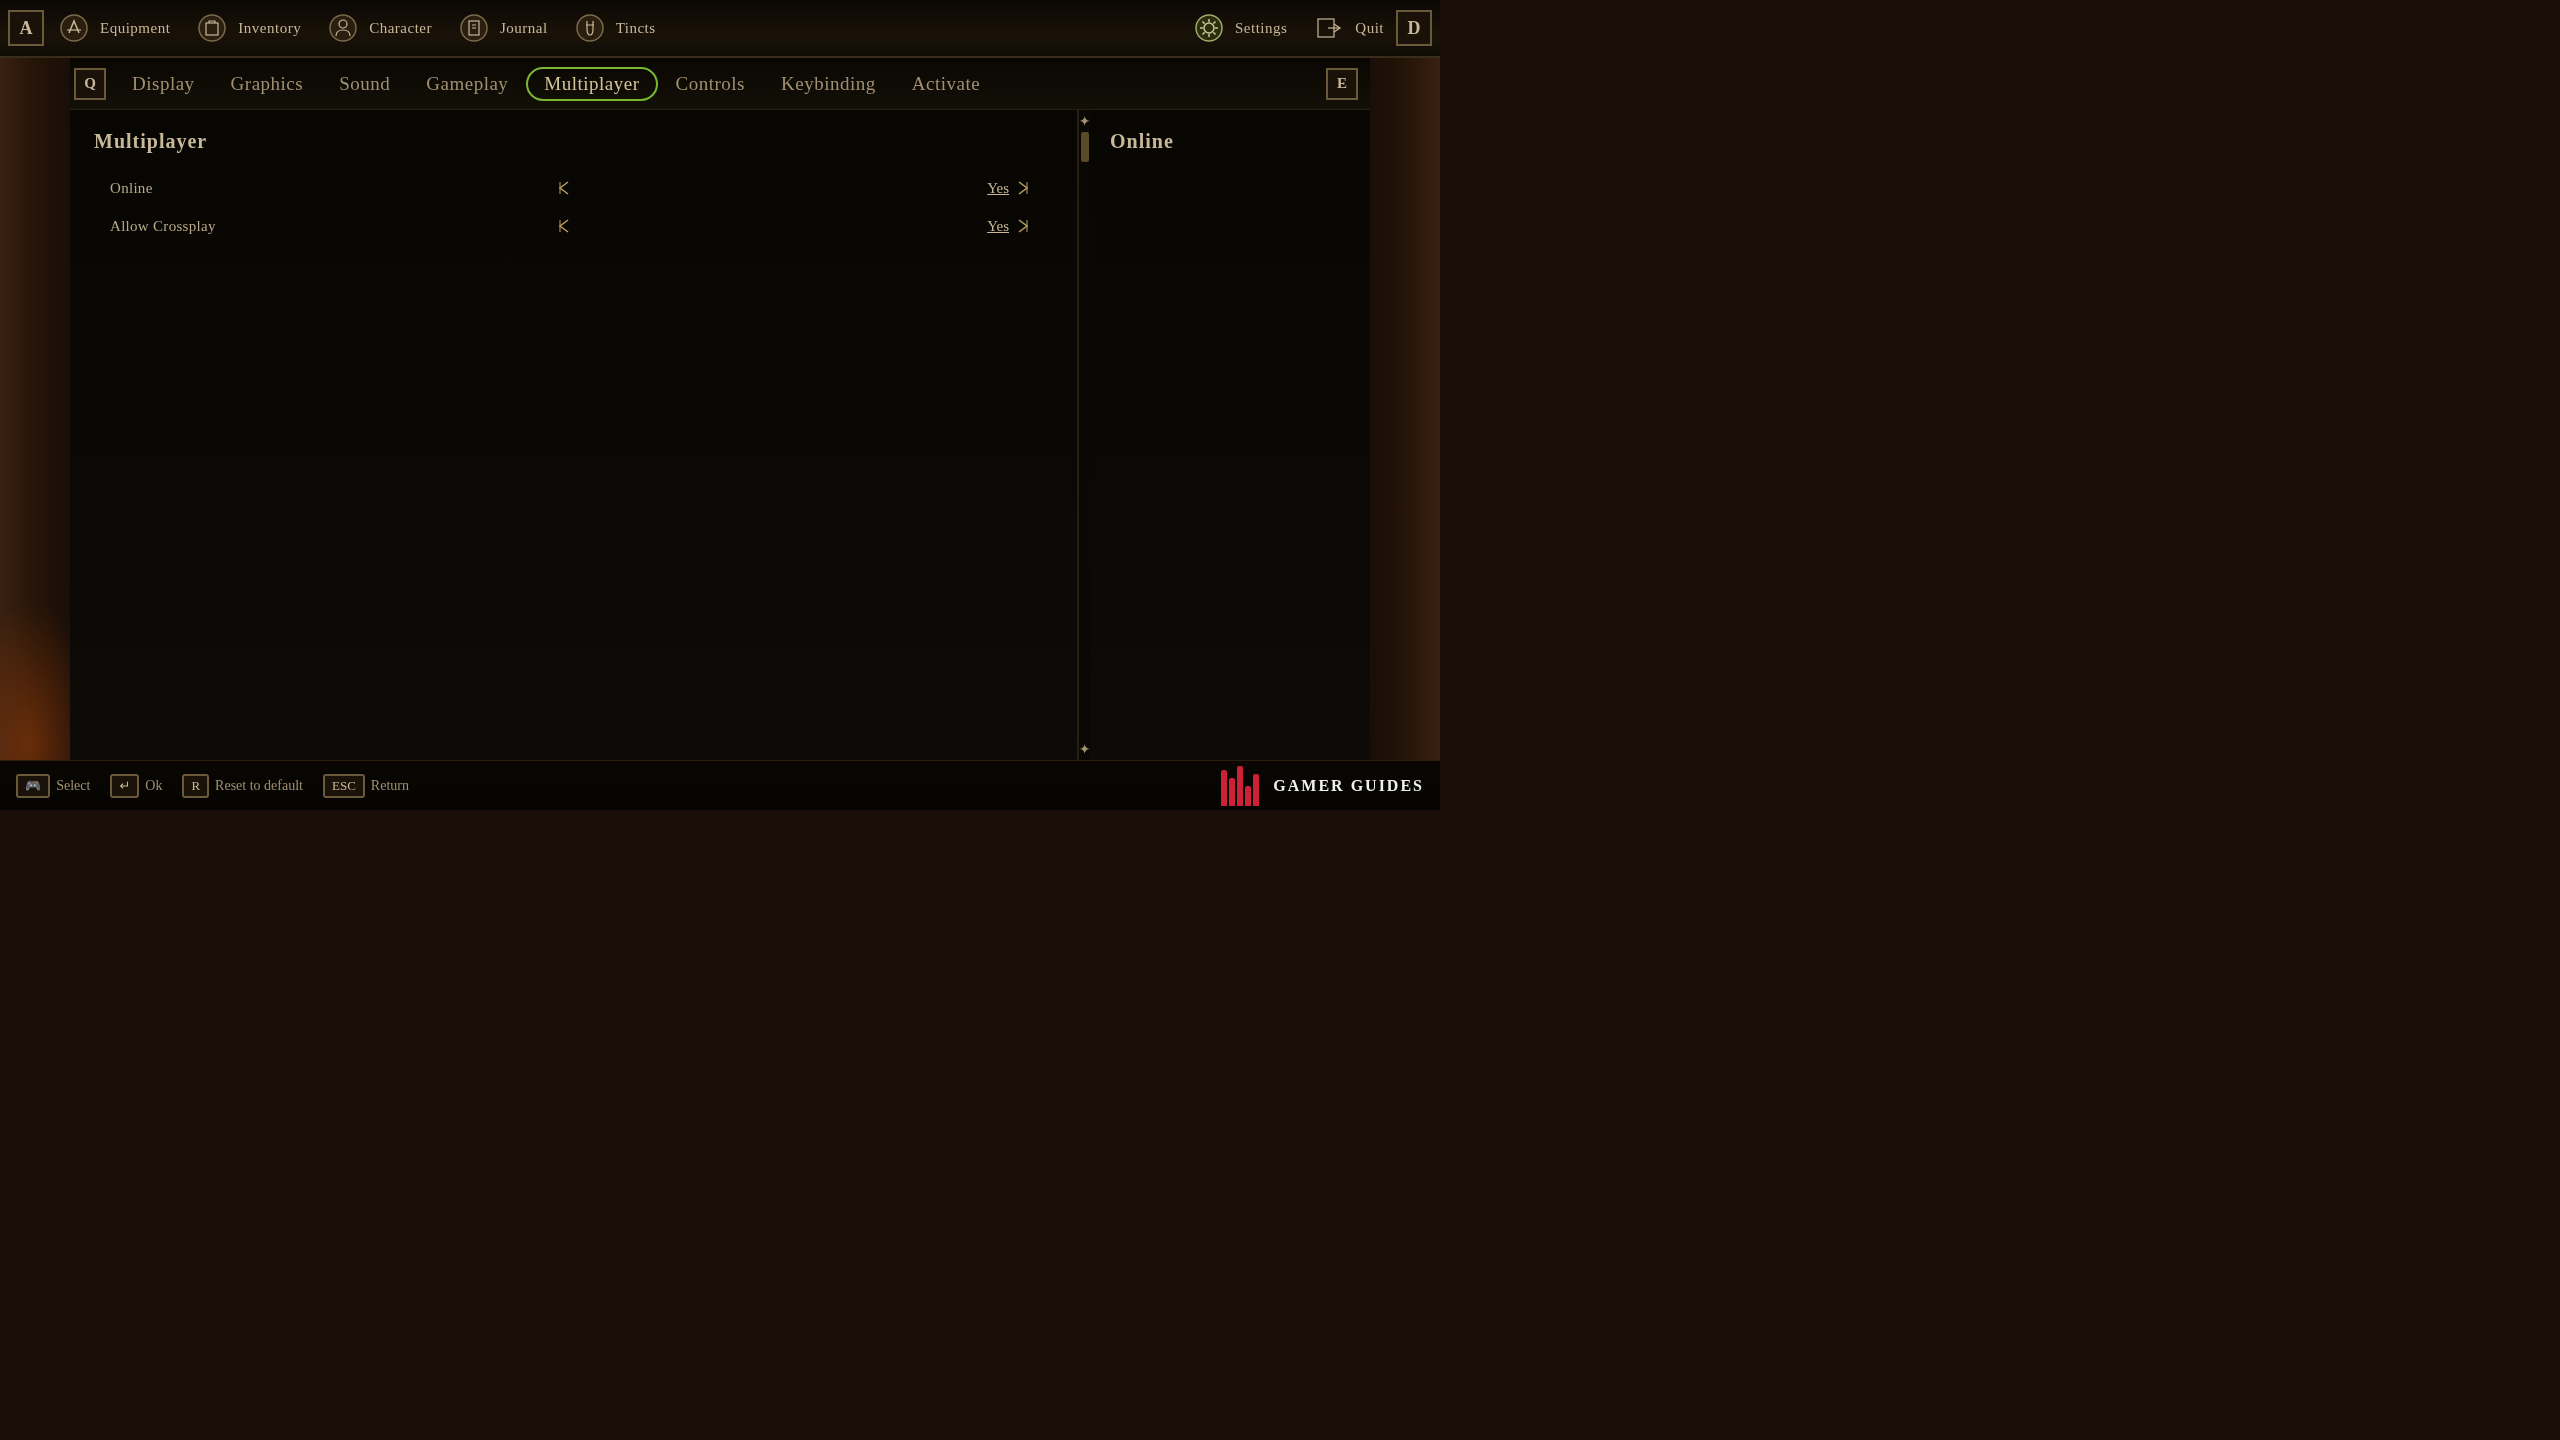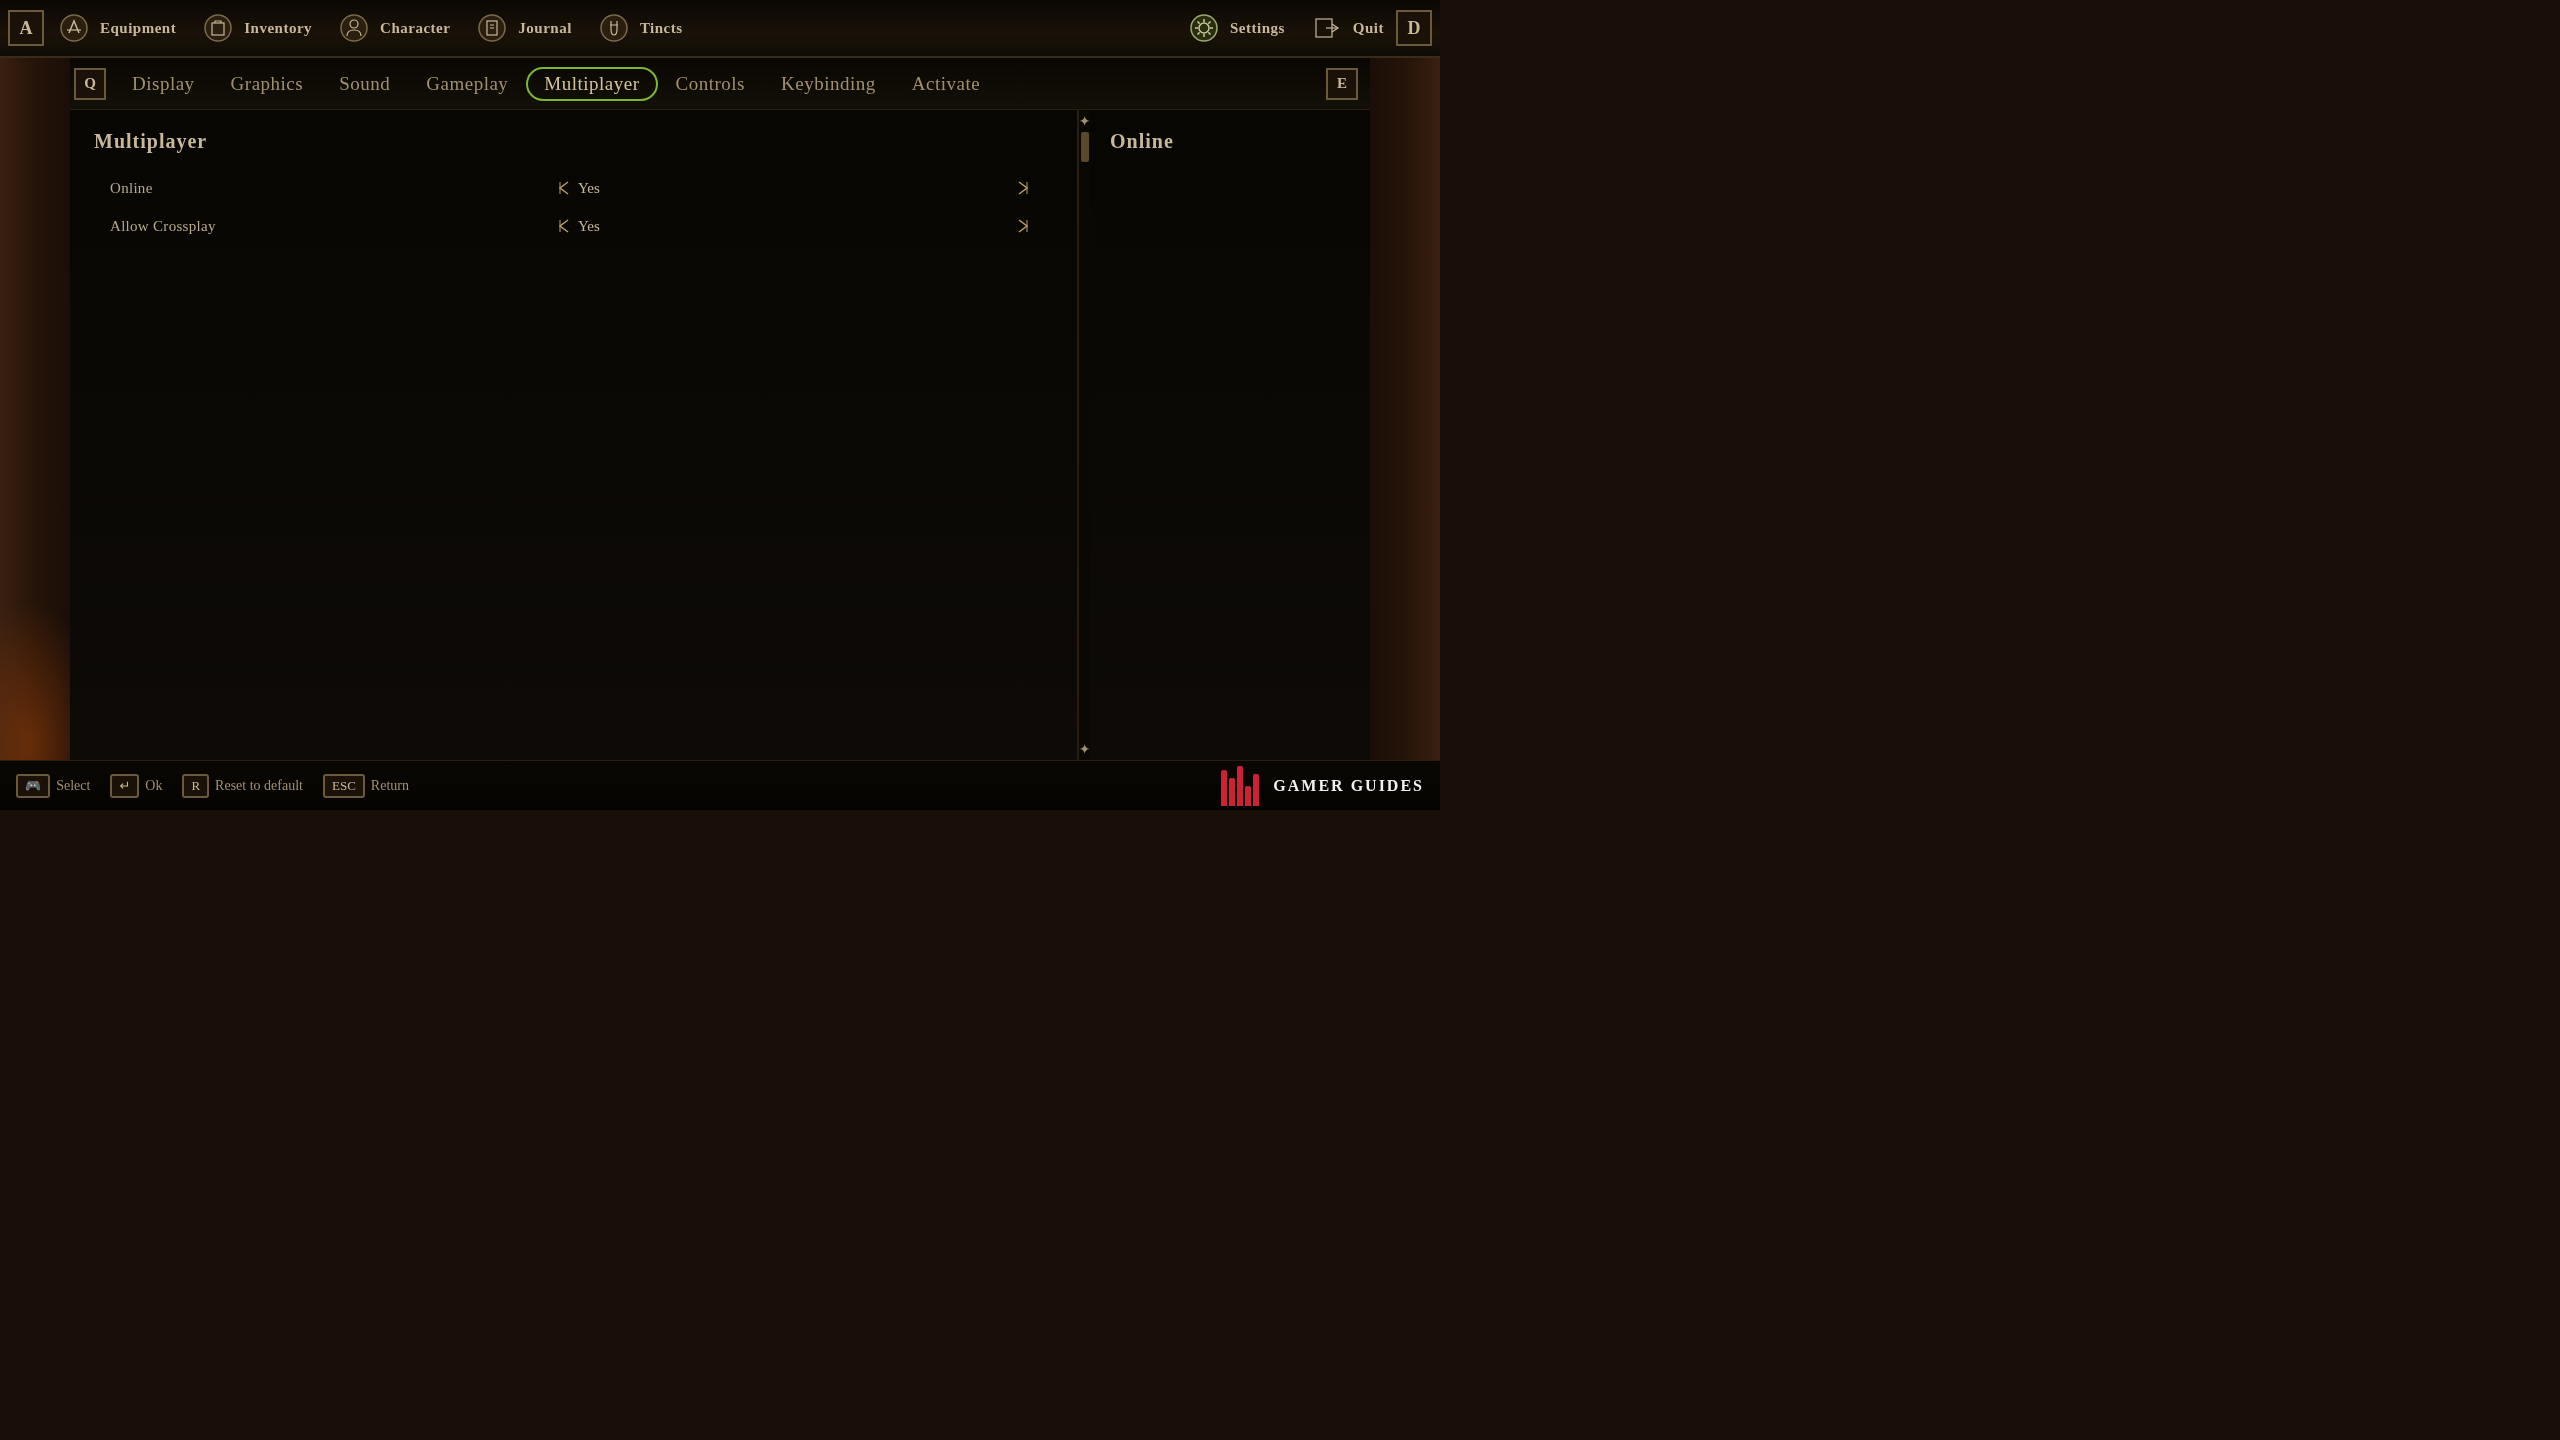--- a/index.html
+++ b/index.html
@@ -70,21 +70,20 @@
 
     .top-nav-item {
       display: flex;
       align-items: center;
       gap: 8px;
       padding: 4px 12px;
       cursor: pointer;
       color: #c8b89a;
       font-size: 15px;
       letter-spacing: 0.5px;
-      font-weight: bold;
     }
 
     .nav-icon {
       width: 36px;
       height: 36px;
       display: flex;
       align-items: center;
       justify-content: center;
       font-size: 22px;
     }
@@ -175,23 +174,24 @@
 
     .setting-label {
       width: 440px;
       font-size: 15px;
       color: #b8a888;
       letter-spacing: 0.3px;
     }
 
     .setting-value {
       flex: 1;
-      text-align: left;
+      text-align: right;
       font-size: 15px;
       color: #c8b89a;
+      text-decoration: underline;
     }
 
     .arrow-deco {
       width: 28px;
       height: 22px;
       display: inline-flex;
       align-items: center;
       justify-content: center;
     }
 

